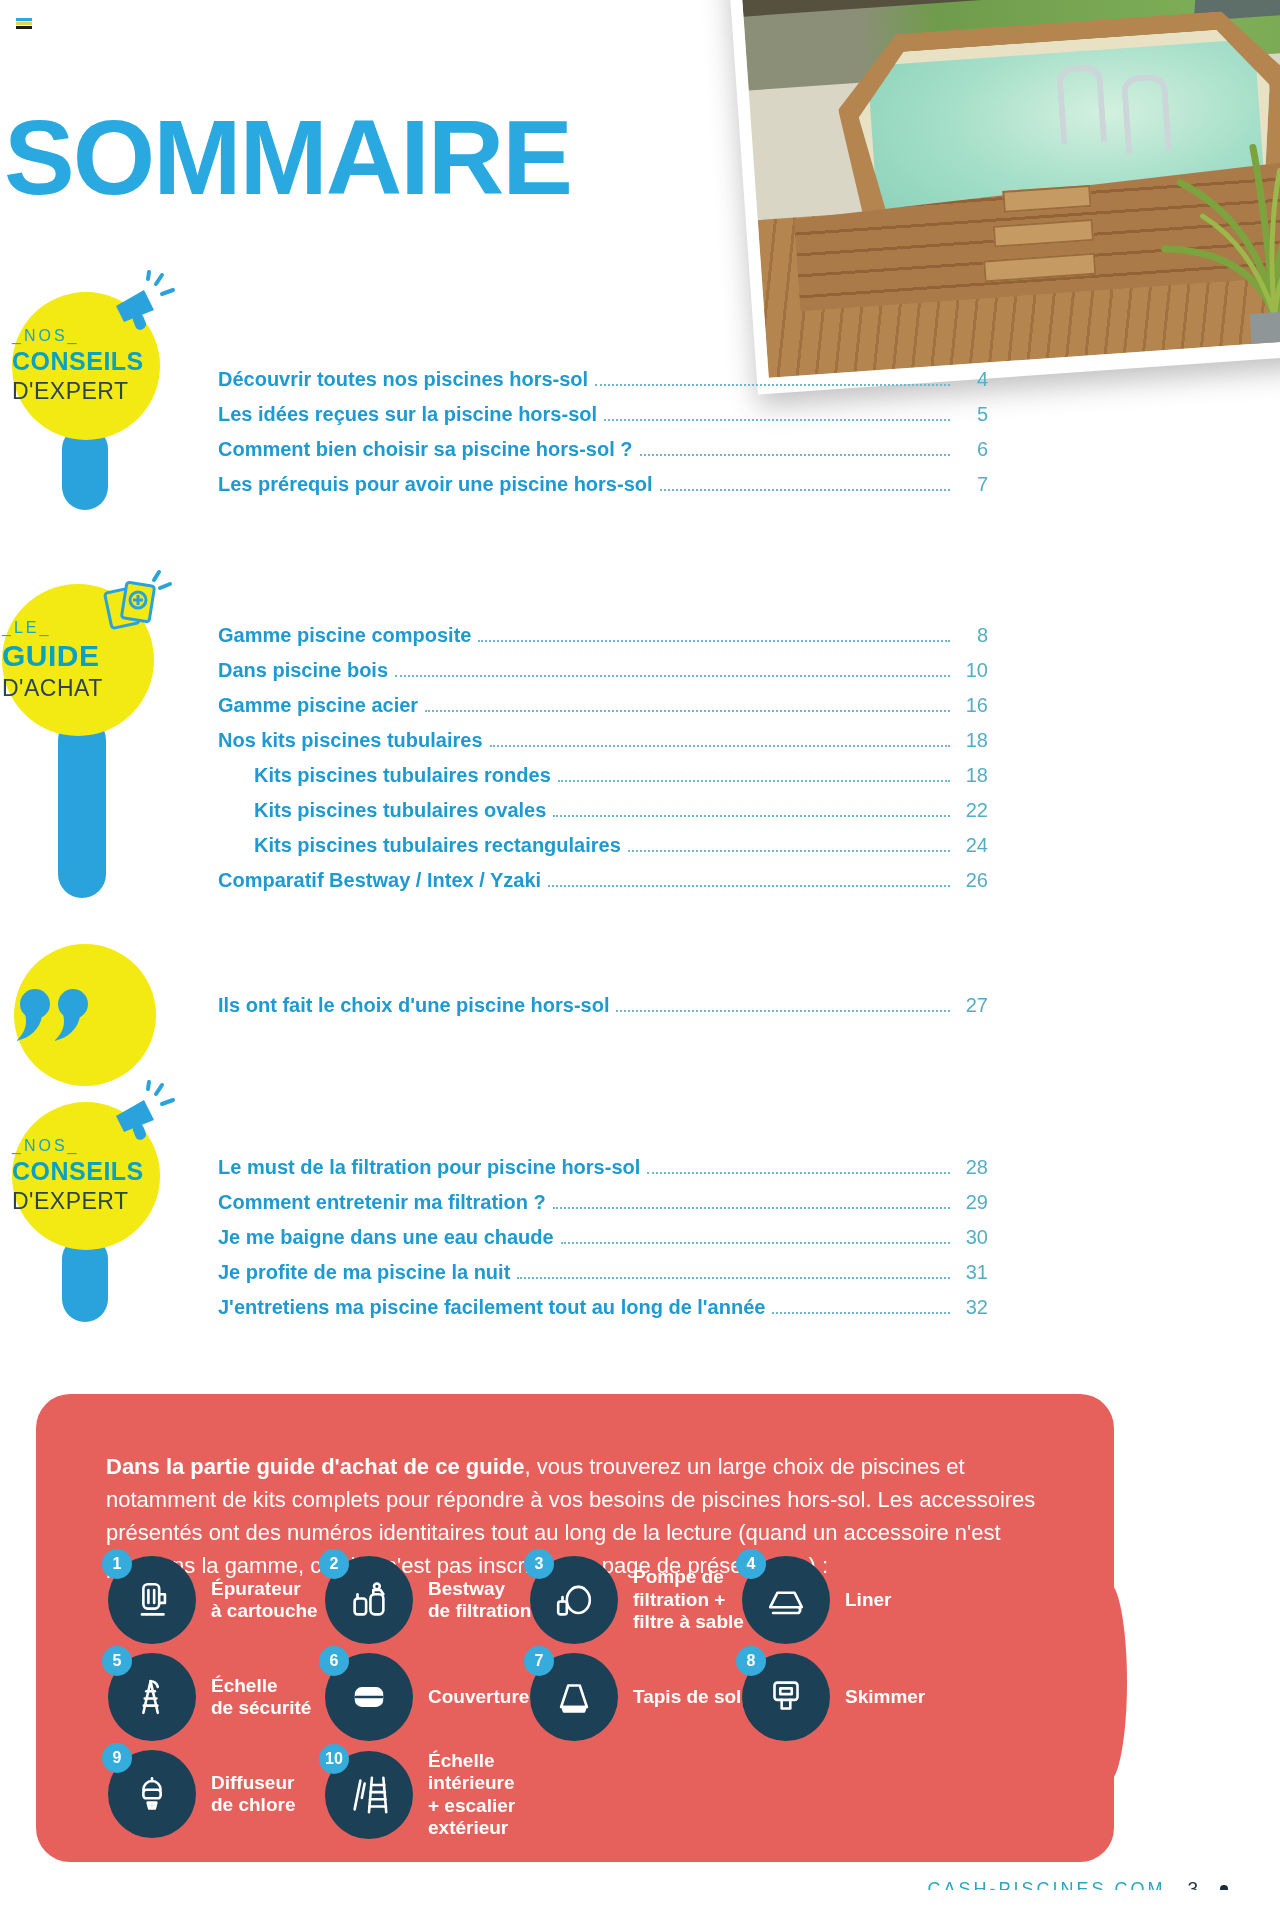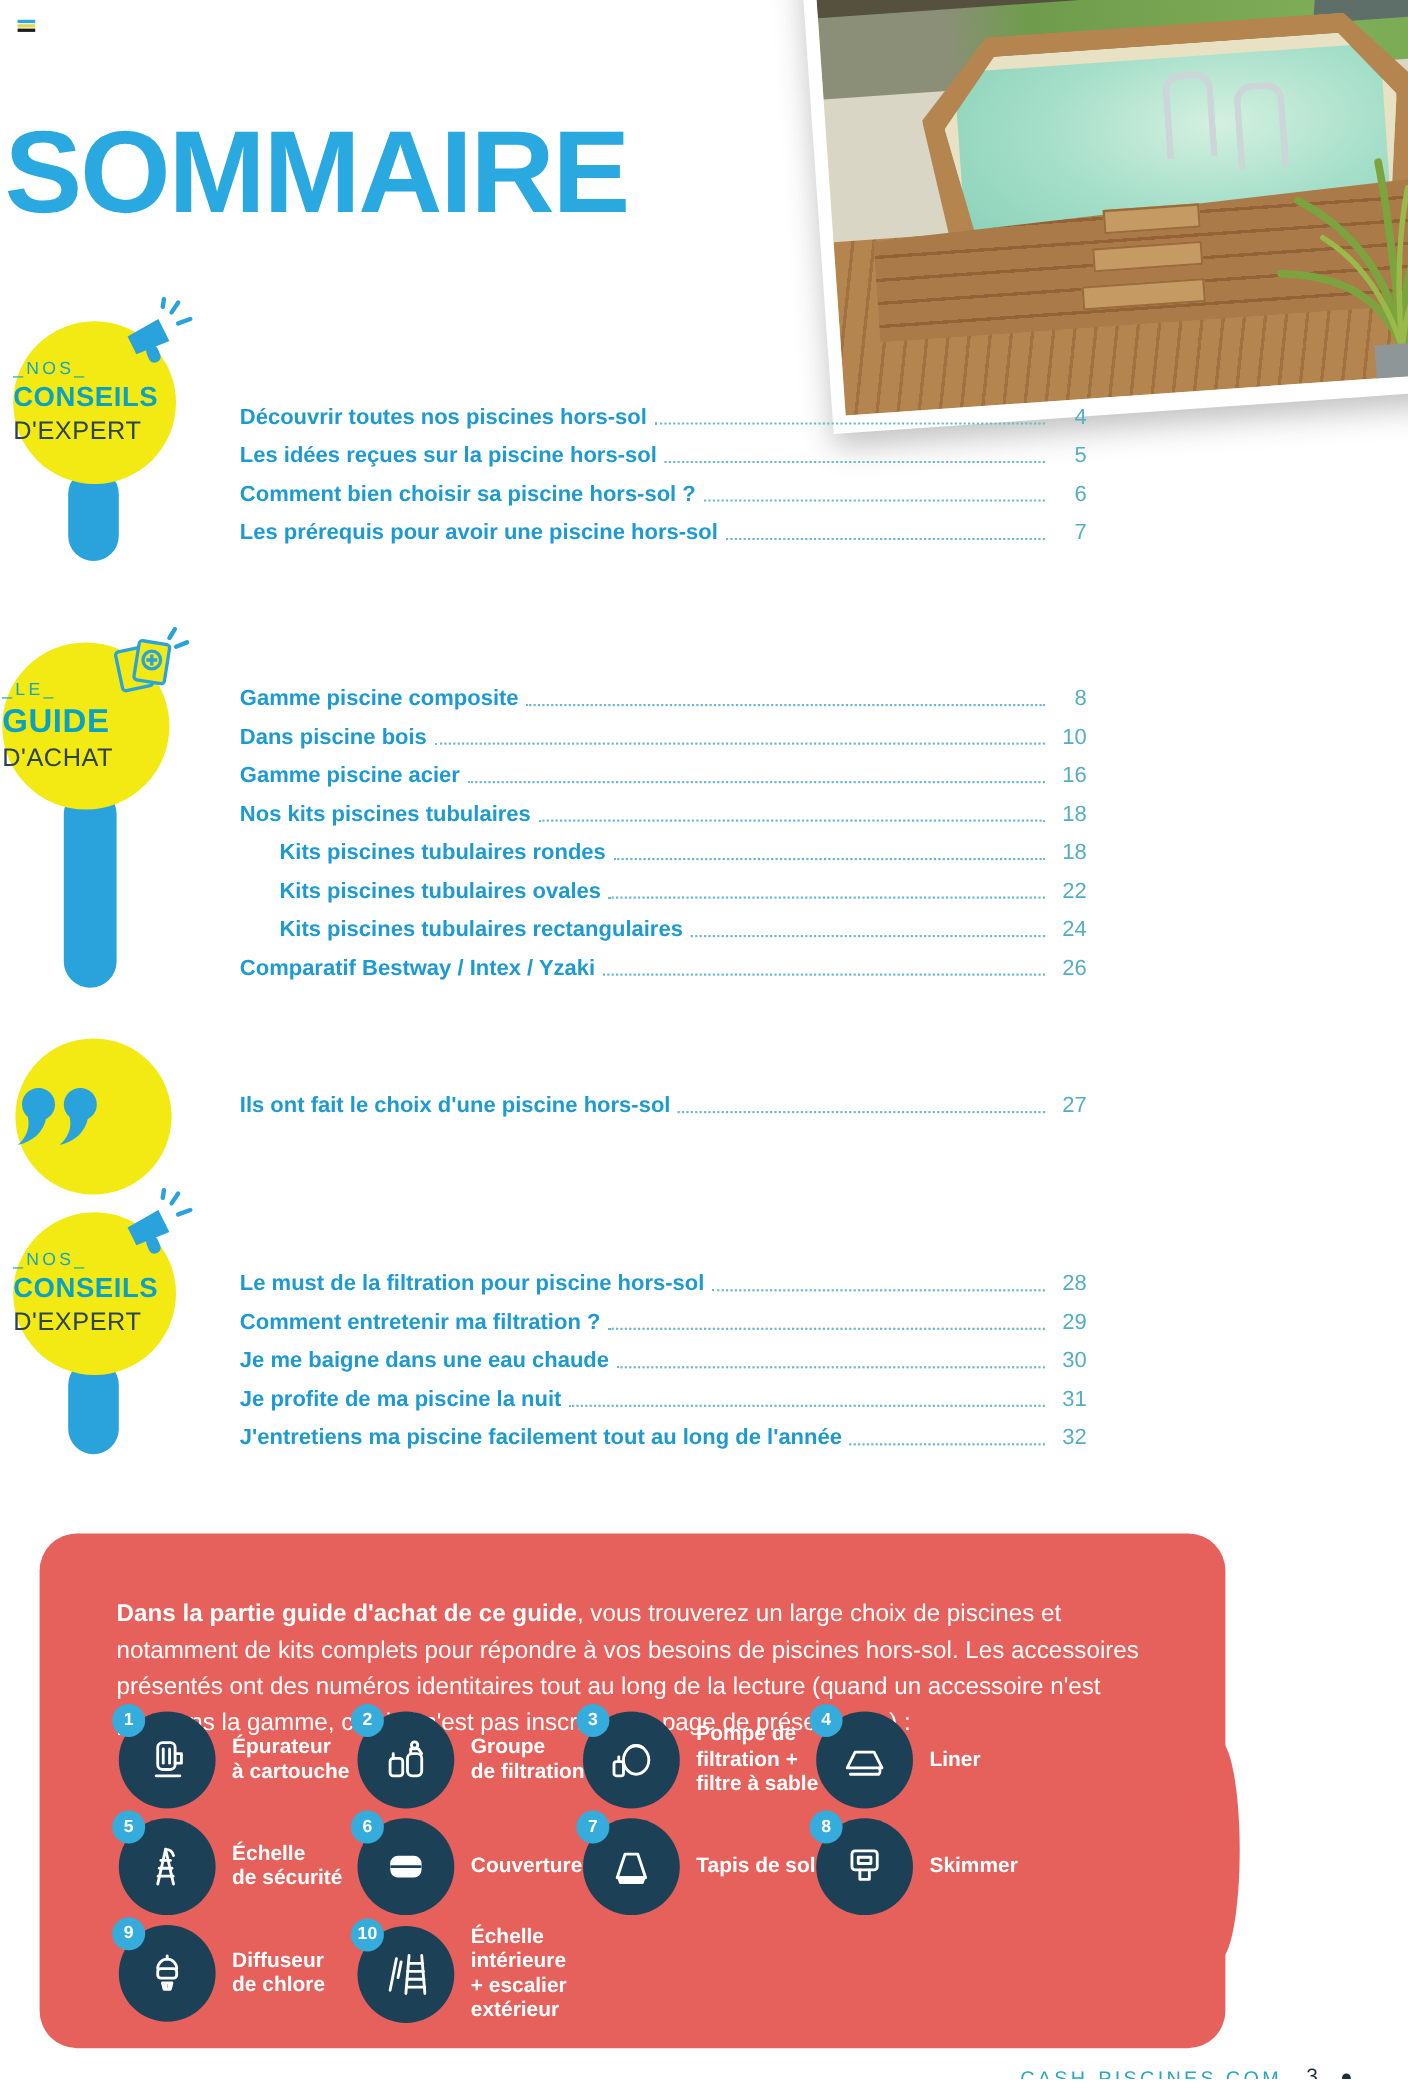--- a/index.html
+++ b/index.html
@@ -327,21 +327,21 @@
       <div class="p-circle">
         <span class="num">2</span>
         <svg class="p-ic" width="46" height="46" viewBox="0 0 32 32">
           <rect x="6" y="15" width="8" height="11" rx="2"></rect>
             <rect x="17" y="12" width="9" height="14" rx="3"></rect>
           <path d="M19 12 v-3 h5 l2 3"></path>
             <circle cx="21.5" cy="6.5" r="2"></circle>
             <line x1="8" y1="15" x2="8" y2="12"></line>
         </svg>
       </div>
-      <div class="p-label">Groupe
+      <div class="p-label">Bestway
 de filtration</div>
     </div>
     <div class="p-item" style="left:494px;top:162px;">
       <div class="p-circle">
         <span class="num">3</span>
         <svg class="p-ic" width="46" height="46" viewBox="0 0 32 32">
           <ellipse cx="19" cy="16" rx="8" ry="9"></ellipse>
             <path d="M15 8 a5 3 0 0 1 8 0"></path>
           <rect x="5" y="17" width="6" height="9" rx="1.5"></rect>
             <line x1="8" y1="17" x2="8" y2="14"></line>

